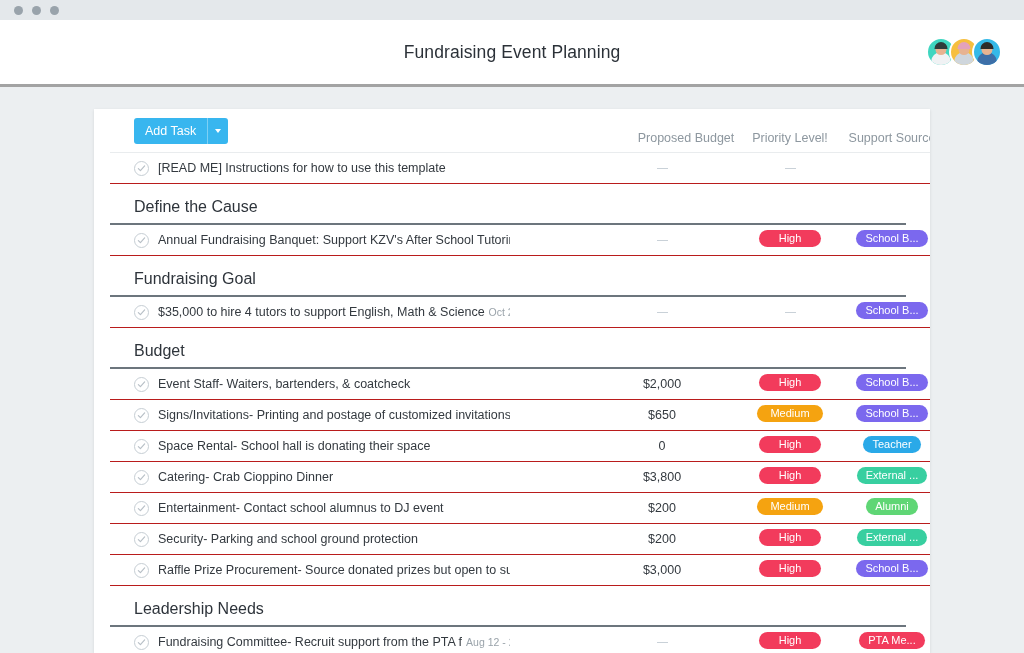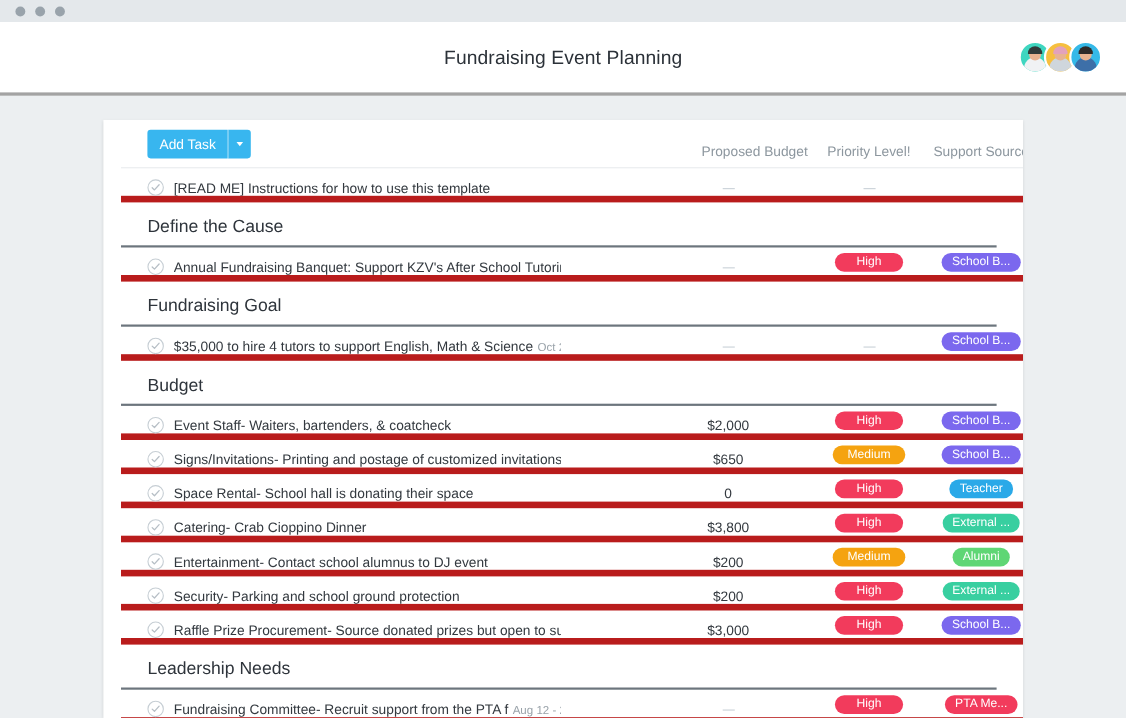--- a/index.html
+++ b/index.html
@@ -150,23 +150,23 @@
   .section-head {
     font-size: 16px;
     color: #2e343b;
     padding: 14px 0 7px 24px;
     margin: 0 24px 0 0;
     border-bottom: 2px solid #6c757d;
   }
   .row {
     height: 31px;
     display: flex;
-    align-items: flex-end;
+    align-items: center;
     padding-left: 24px;
-    border-bottom: 6px solid #b91c1c;
+    border-bottom: 1px solid #b91c1c;
     position: relative;
   }
   .check {
     width: 15px; height: 15px;
     border-radius: 50%;
     border: 1px solid #c6ced4;
     flex: none;
     display: flex;
     align-items: center;
     justify-content: center;

